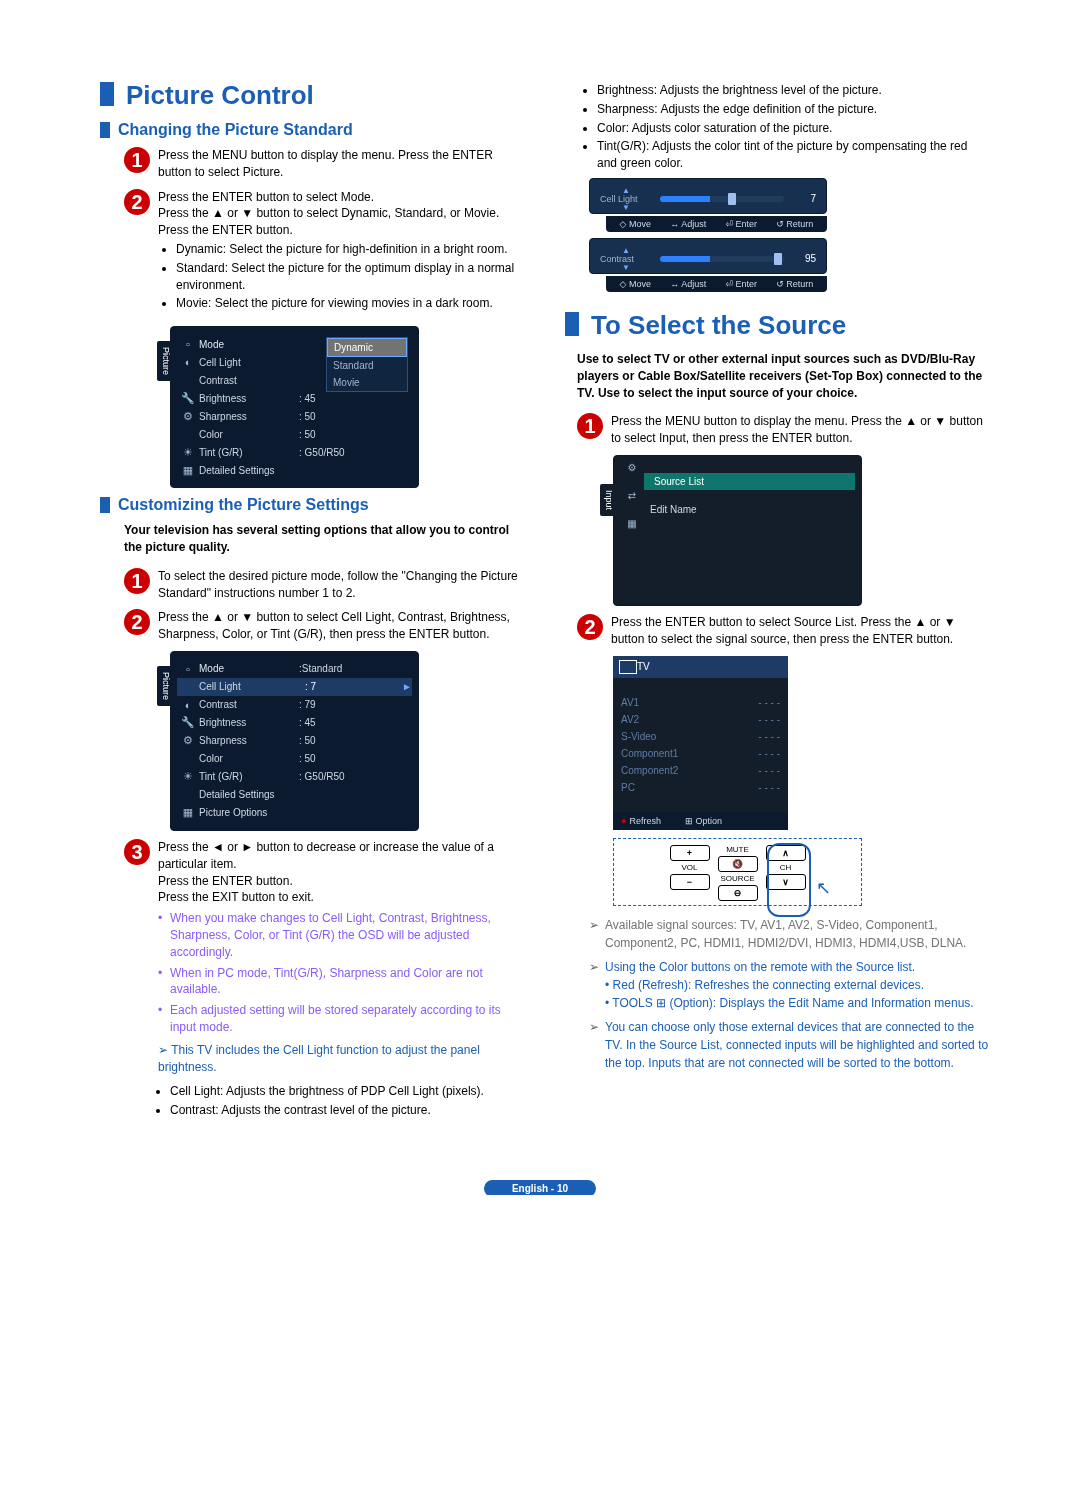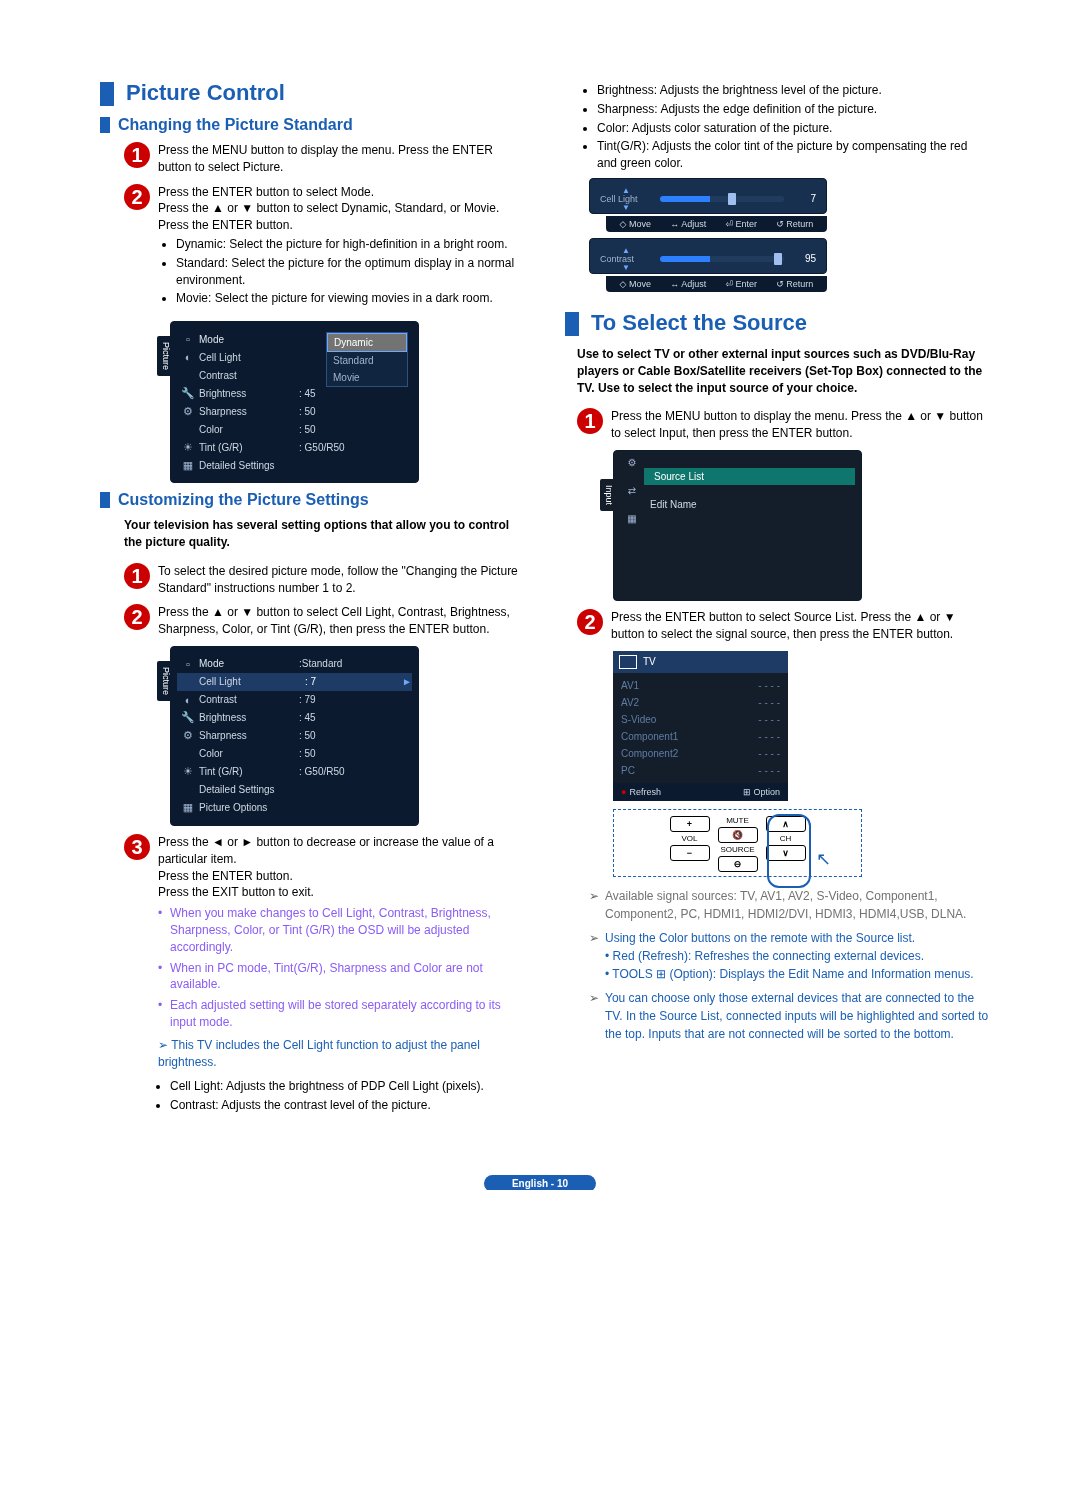--- a/index.html
+++ b/index.html
@@ -14,21 +14,21 @@
   .page {
     padding: 80px 90px 40px 100px;
     display: flex;
     gap: 40px;
   }
   .col {
     width: 50%;
   }
   h1 {
     color: #1b5fb5;
-    font-size: 22px;
+    font-size: 26px;
     font-weight: bold;
     margin: 0 0 10px 0;
     padding-left: 26px;
     position: relative;
   }
   h1::before {
     content: "";
     position: absolute;
     left: 0; top: 2px;
     width: 14px; height: 24px;
@@ -227,26 +227,25 @@
     margin: 8px 0 8px 24px;
     width: 175px;
     border-radius: 4px;
     padding: 0;
   }
   .osd-source .titlebar {
     display:flex; align-items:center;
     background:#1e3b66;
     color:#fff;
     padding:4px 6px;
-    gap:6px;
   }
   .osd-source .titlebar .ic { width:16px; height:12px; border:1px solid #fff;}
-  .osd-source .items { padding:4px 8px;}
+  .osd-source .items { padding:16px 8px;}
   .osd-source .items div { display:flex; justify-content:space-between; padding:3px 0; color:#5f7ca3;}
-  .osd-source .footer { background:#0b1a2e; display:flex; gap:30px; padding:4px 8px; font-size:9px; color:#cfd8e6;justify-content:space-between;}
+  .osd-source .footer { background:#0b1a2e; display:flex; gap:24px; padding:4px 8px; font-size:9px; color:#cfd8e6;}
   .osd-source .footer .r::before { content:"●"; color:#cc0000; margin-right:3px; }
   .osd-source .footer .t::before { content:"⊞"; margin-right:3px; }
 
   
   .remote {
     border: 1px dashed #1b5fb5;
     margin: 6px 0 10px 24px;
     padding: 6px 6px 4px 6px;
     width: 235px;
     display: flex;

